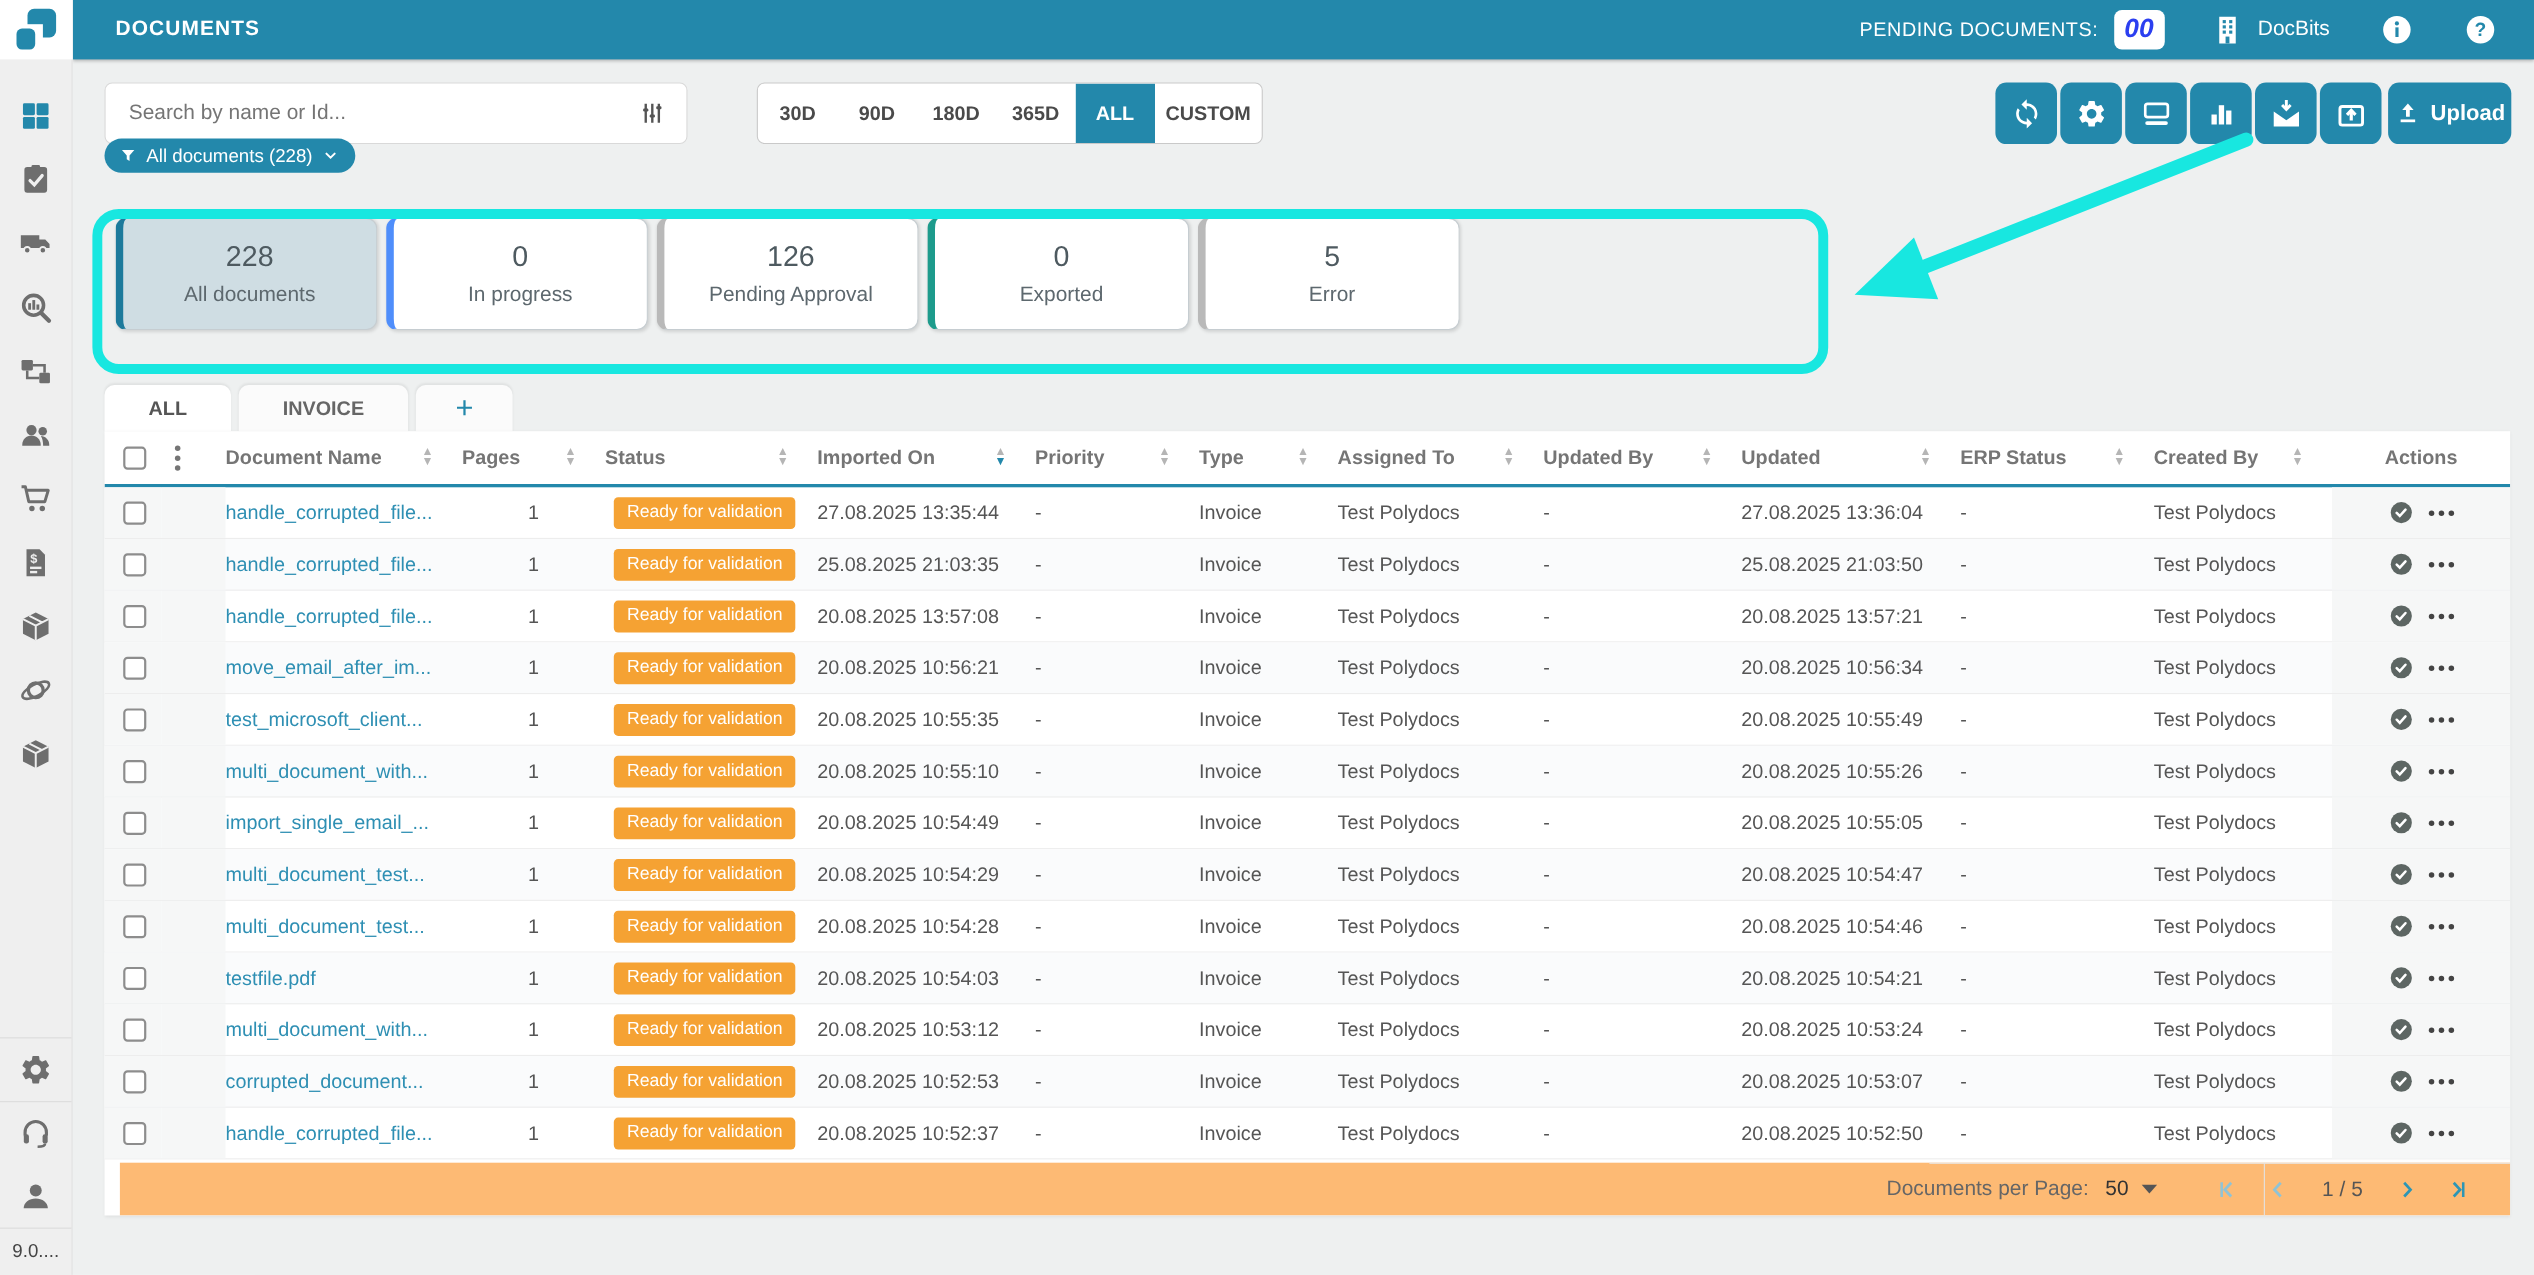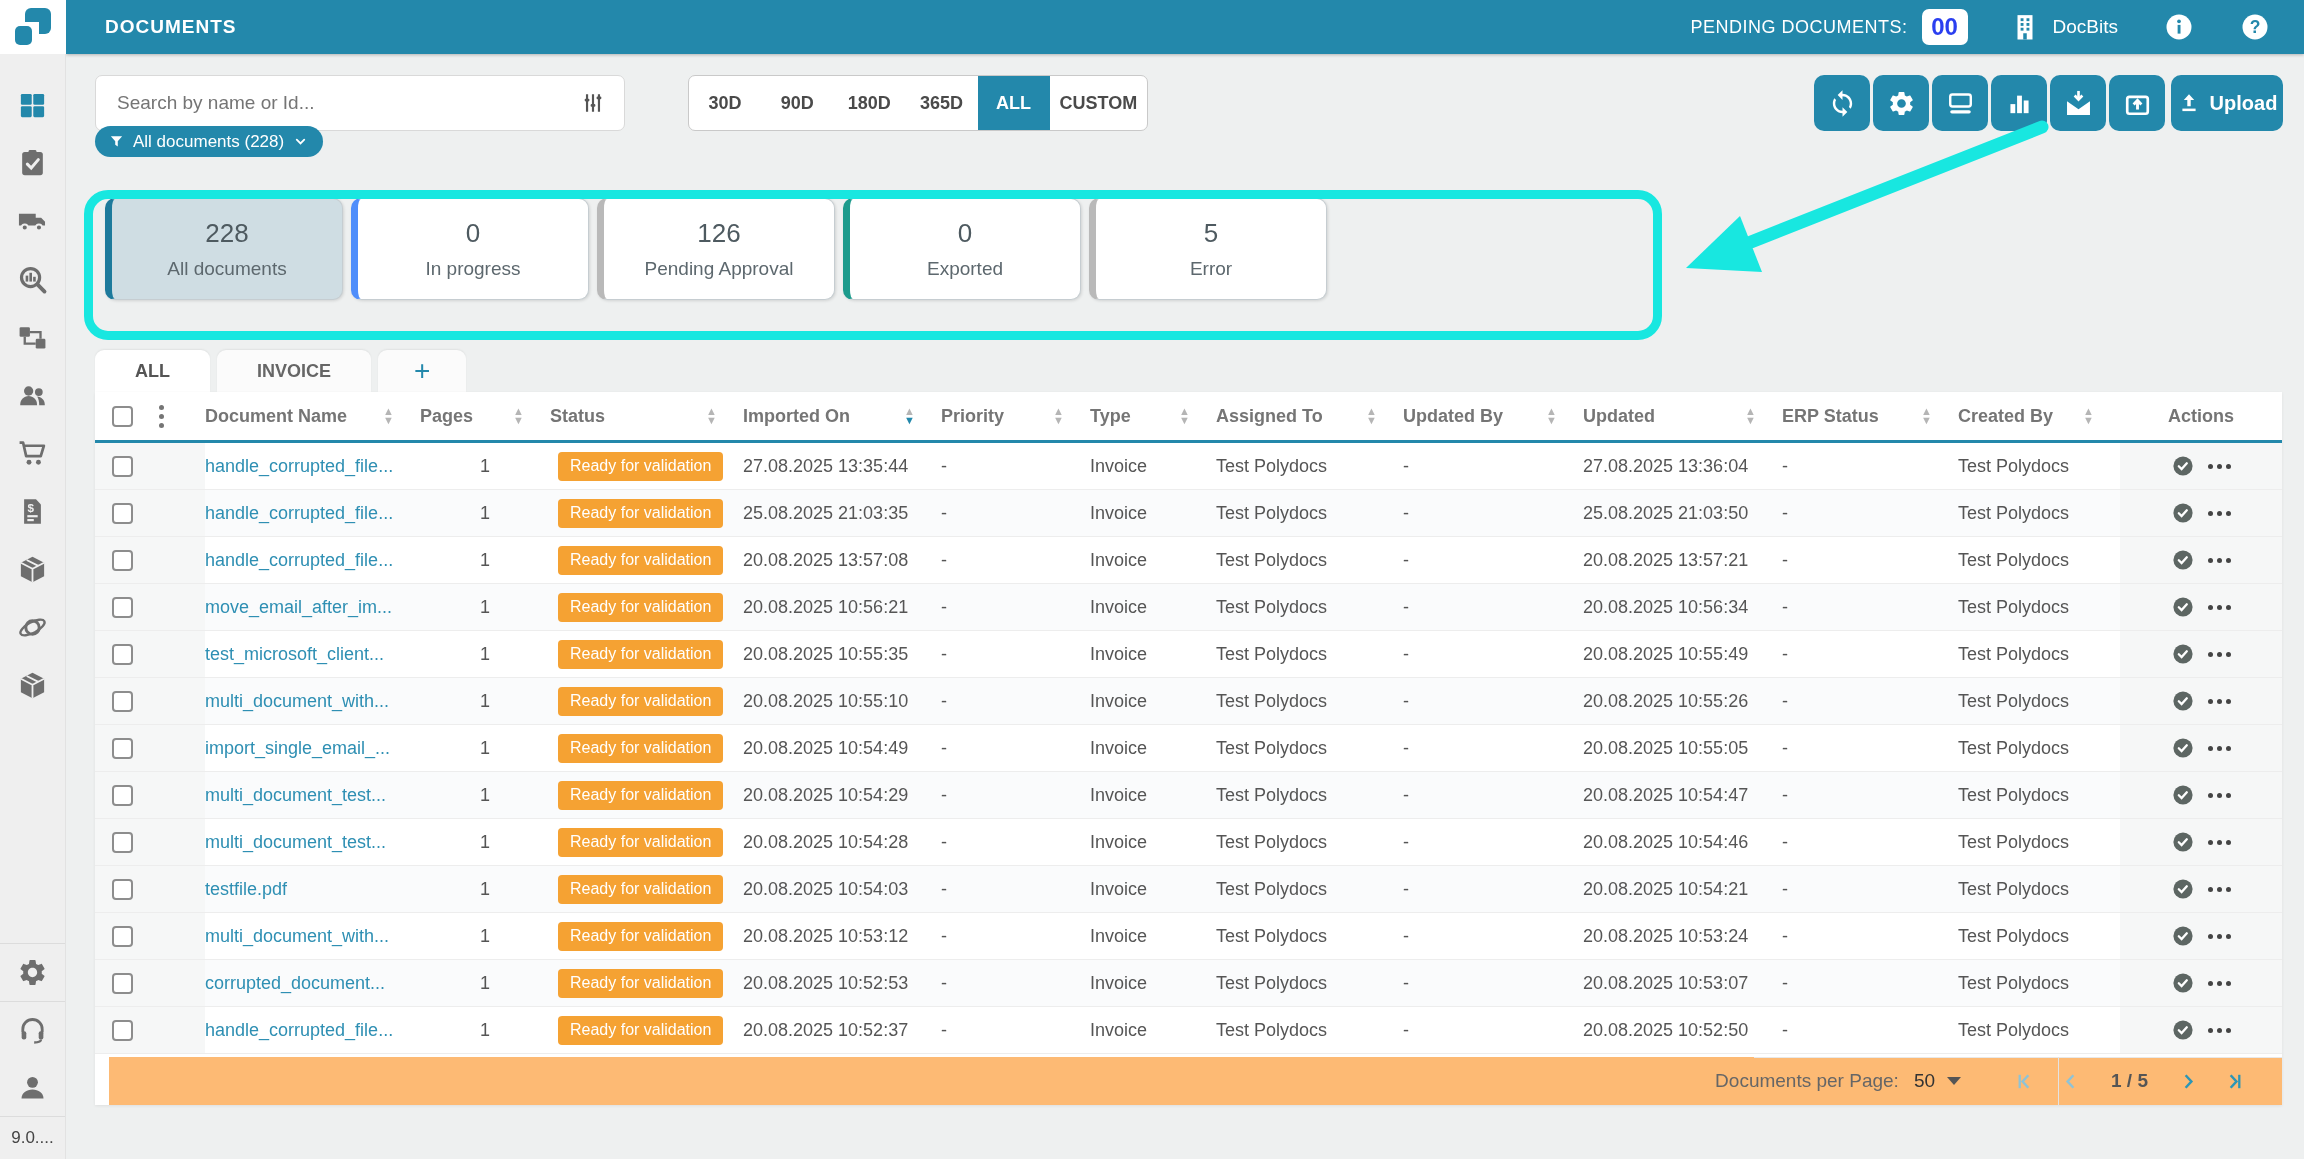--- a/index.html
+++ b/index.html
@@ -28,21 +28,21 @@
 
   
   .topbar { position:absolute; left:66px; top:0; right:0; height:54px;
     background:#2388ab; display:flex; align-items:center; color:#fff;
     box-shadow:0 1px 3px rgba(0,0,0,.25); z-index:5; }
   .topbar-title { margin-left:39px; font-size:19px; font-weight:bold; letter-spacing:1px; }
   .topbar-right { margin-left:auto; display:flex; align-items:center; margin-right:34px; }
   .pending-label { font-size:18px; letter-spacing:.5px; }
   .pending-box { width:46px; height:36px; background:#fff; border-radius:7px;
     color:#2b3ff0; font-size:24px; font-weight:bold;
-    display:flex; align-items:center; justify-content:center; margin-left:14px; }
+    display:flex; align-items:center; justify-content:center; margin-left:14px;font-style:italic; }
   .brand-icon { width:30px; height:30px; margin-left:42px; color:#fff; }
   .brand-name { font-size:19px; margin-left:13px; }
   .round-icon { width:30px; height:30px; margin-left:46px; cursor:pointer; }
 
   
   .content { position:absolute; left:66px; top:54px; right:0; bottom:0; }
 
   .search-box { position:absolute; left:29px; top:21px; width:530px; height:56px;
     background:#fff; border:1.5px solid #d9d9d9; border-radius:7px;
     display:flex; align-items:center; }
@@ -135,21 +135,21 @@
   .tfoot { position:absolute; left:14px; right:0; bottom:0; height:48px; background:#fdba74;
     display:flex; align-items:center; }
   .tfoot-line { position:absolute; top:0; left:1645px; right:0; border-top:1px solid #e8e8e8; }
   .tfoot-vline { position:absolute; top:0; left:1949px; height:48px; border-left:1px solid #e3e3e3; }
   .tfoot-right { margin-left:auto; display:flex; align-items:center; padding-right:36px; }
   .perpage-label { font-size:19px; color:#666; }
   .perpage-value { font-size:19px; color:#333; margin-left:15px; }
   .caret-down { width:0; height:0; border-left:7px solid transparent;
     border-right:7px solid transparent; border-top:8px solid #555;
     margin-left:12px; margin-right:52px; cursor:pointer; }
-  .pager { display:flex; align-items:center; gap:23px;font-weight:bold; }
+  .pager { display:flex; align-items:flex-end; gap:23px; }
   .pager .pg-icon { width:23px; height:23px; cursor:pointer; }
   .pg-icon.dim { color:#8fc3d6; }
   .pg-icon.on { color:#2d96b5; }
   .page-info { font-size:19px; color:#555; margin:0 6px; }
 </style>
 </head>
 <body>
 
 <div class="sidebar">
   <div class="logo-box">

